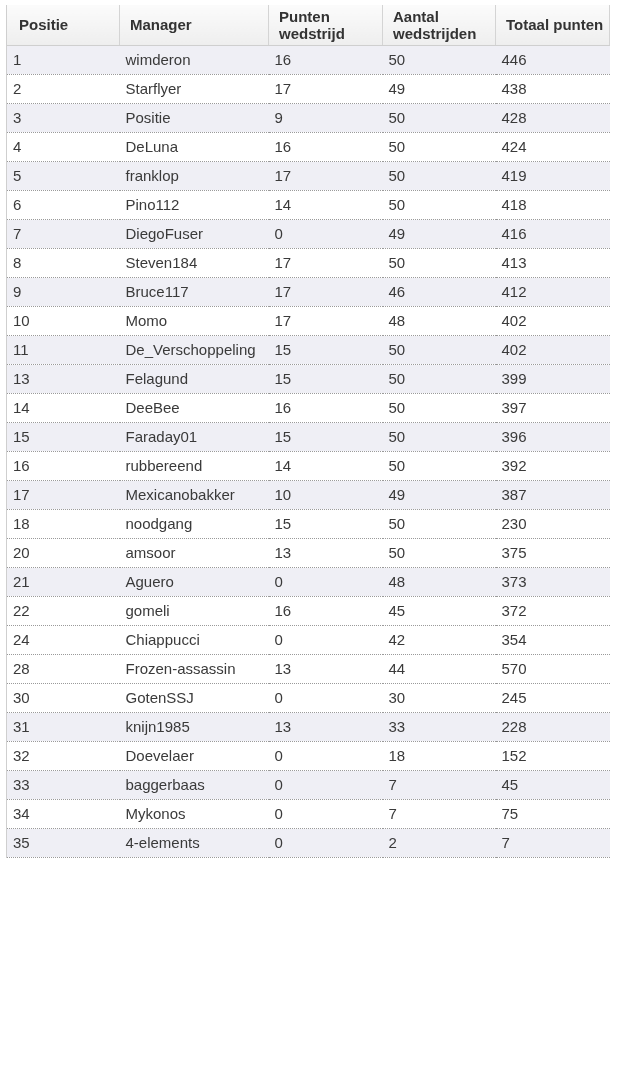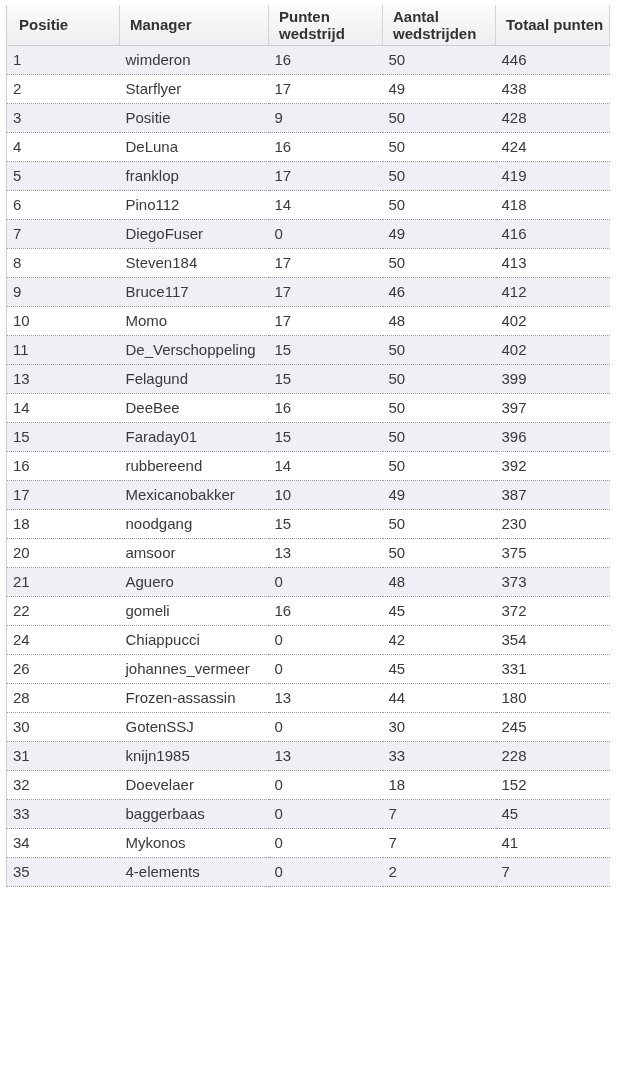--- a/index.html
+++ b/index.html
@@ -224,32 +224,25 @@
           <td>372</td>
         </tr>
         <tr class="even">
           <td>24</td>
           <td class="mgr">Chiappucci</td>
           <td>0</td>
           <td>42</td>
           <td>354</td>
         </tr>
         <tr class="even">
-          <td>26</td>
-          <td class="mgr">johannes_vermeer</td>
-          <td>0</td>
-          <td>45</td>
-          <td>331</td>
-        </tr>
-        <tr class="even">
           <td>28</td>
           <td class="mgr">Frozen-assassin</td>
           <td>13</td>
           <td>44</td>
-          <td>180</td>
+          <td>570</td>
         </tr>
         <tr class="even">
           <td>30</td>
           <td class="mgr">GotenSSJ</td>
           <td>0</td>
           <td>30</td>
           <td>245</td>
         </tr>
         <tr class="odd">
           <td>31</td>
@@ -270,21 +263,21 @@
           <td class="mgr">baggerbaas</td>
           <td>0</td>
           <td>7</td>
           <td>45</td>
         </tr>
         <tr class="even">
           <td>34</td>
           <td class="mgr">Mykonos</td>
           <td>0</td>
           <td>7</td>
-          <td>41</td>
+          <td>75</td>
         </tr>
         <tr class="odd">
           <td>35</td>
           <td class="mgr">4-elements</td>
           <td>0</td>
           <td>2</td>
           <td>7</td>
         </tr>
       </tbody>
   </table>

